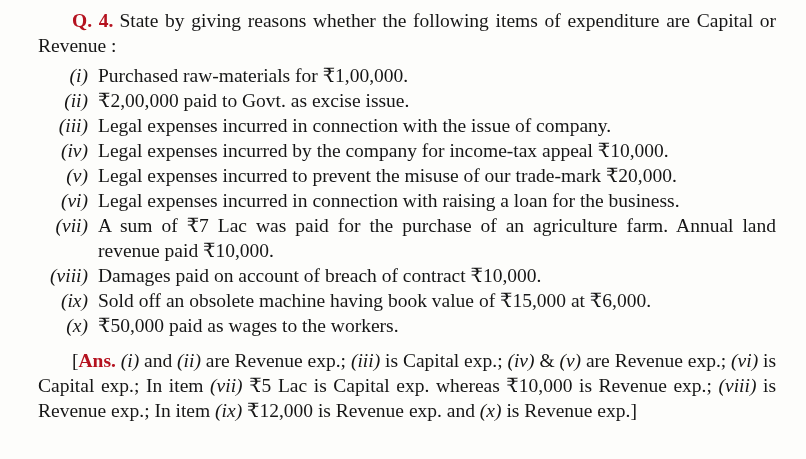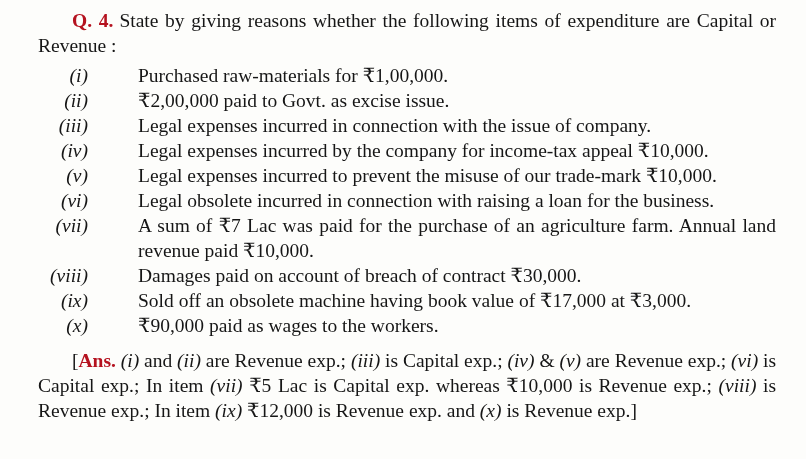--- a/index.html
+++ b/index.html
@@ -31,21 +31,20 @@
   .marker {
     flex: 0 0 50px;
     padding-right: 10px;
     text-align: right;
     font-style: italic;
     white-space: nowrap;
   }
   .itext {
     flex: 1;
     text-align: justify;
-    margin-left: 40px;
   }
   .answer {
     margin: 10px 0 0 0;
     text-align: justify;
     text-indent: 34px;
   }
   .ans-label {
     color: var(--accent);
     font-weight: bold;
   }
@@ -73,39 +72,39 @@
       <div class="item">
         <span class="marker">(iii)</span>
         <span class="itext">Legal expenses incurred in connection with the issue of company.</span>
       </div>
       <div class="item">
         <span class="marker">(iv)</span>
         <span class="itext">Legal expenses incurred by the company for income-tax appeal ₹10,000.</span>
       </div>
       <div class="item">
         <span class="marker">(v)</span>
-        <span class="itext">Legal expenses incurred to prevent the misuse of our trade-mark ₹10,000.</span>
+        <span class="itext">Legal expenses incurred to prevent the misuse of our trade-mark ₹20,000.</span>
       </div>
       <div class="item">
         <span class="marker">(vi)</span>
-        <span class="itext">Legal obsolete incurred in connection with raising a loan for the business.</span>
+        <span class="itext">Legal expenses incurred in connection with raising a loan for the business.</span>
       </div>
       <div class="item">
         <span class="marker">(vii)</span>
         <span class="itext">A sum of ₹7 Lac was paid for the purchase of an agriculture farm. Annual land revenue paid ₹10,000.</span>
       </div>
       <div class="item">
         <span class="marker">(viii)</span>
-        <span class="itext">Damages paid on account of breach of contract ₹30,000.</span>
+        <span class="itext">Damages paid on account of breach of contract ₹10,000.</span>
       </div>
       <div class="item">
         <span class="marker">(ix)</span>
-        <span class="itext">Sold off an obsolete machine having book value of ₹17,000 at ₹3,000.</span>
+        <span class="itext">Sold off an obsolete machine having book value of ₹15,000 at ₹6,000.</span>
       </div>
       <div class="item">
         <span class="marker">(x)</span>
-        <span class="itext">₹90,000 paid as wages to the workers.</span>
+        <span class="itext">₹50,000 paid as wages to the workers.</span>
       </div>
     </div>
 
   <p class="answer" id="answer"><span class="plain">[</span><span class="ans-label">Ans.</span><span class="plain"> </span><span class="italic">(i)</span><span class="plain"> and </span><span class="italic">(ii)</span><span class="plain"> are Revenue exp.; </span><span class="italic">(iii)</span><span class="plain"> is Capital exp.; </span><span class="italic">(iv)</span><span class="plain"> &amp; </span><span class="italic">(v)</span><span class="plain"> are Revenue exp.; </span><span class="italic">(vi)</span><span class="plain"> is Capital exp.; In item </span><span class="italic">(vii)</span><span class="plain"> ₹5 Lac is Capital exp. whereas ₹10,000 is Revenue exp.; </span><span class="italic">(viii)</span><span class="plain"> is Revenue exp.; In item </span><span class="italic">(ix)</span><span class="plain"> ₹12,000 is Revenue exp. and </span><span class="italic">(x)</span><span class="plain"> is Revenue exp.]</span></p>
 
 </div>
 
 </body></html>

